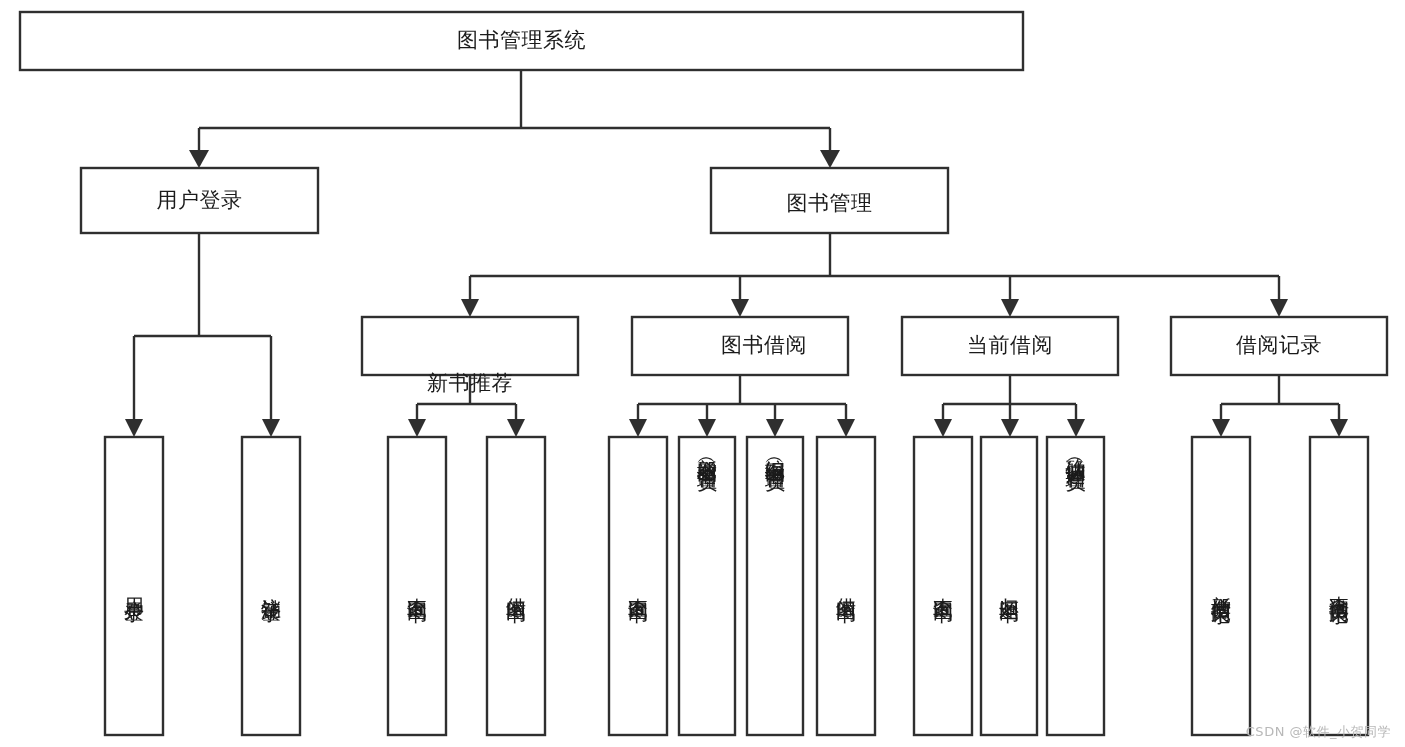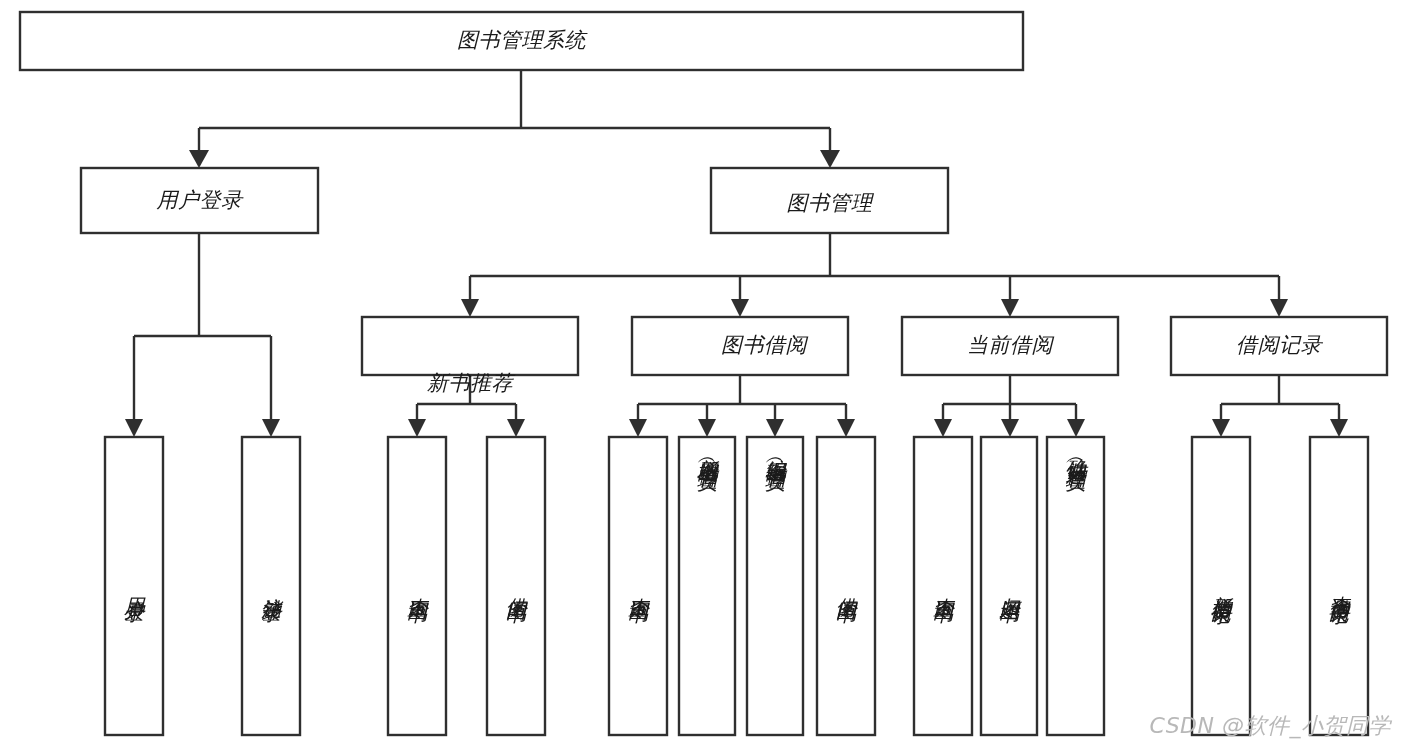--- a/index.html
+++ b/index.html
@@ -11,21 +11,20 @@
     width: 1405px;
     height: 747px;
     overflow: hidden;
     font-family: "DejaVu Sans", "Liberation Sans", sans-serif;
   }
   #diagram-root {
     position: relative;
     width: 1405px;
     height: 747px;
     background: #ffffff;
-    font-style: italic;
   }
   svg.diagram-canvas {
     position: absolute;
     left: 0;
     top: 0;
     width: 1405px;
     height: 747px;
   }
   .node-rect {
     fill: #ffffff;
@@ -67,21 +66,21 @@
     padding-top: 6px;
   }
   .node-label.vertical.centered {
     justify-content: center;
     padding-top: 0;
   }
   .watermark {
     position: absolute;
     right: 14px;
     bottom: 6px;
-    font-size: 22px;
+    font-size: 13px;
     color: #b8b8b8;
     letter-spacing: 0.5px;
     font-family: "DejaVu Sans", "Liberation Sans", sans-serif;
     white-space: nowrap;
   }
 </style>
 </head>
 <body>
 
 <div id="diagram-root">

